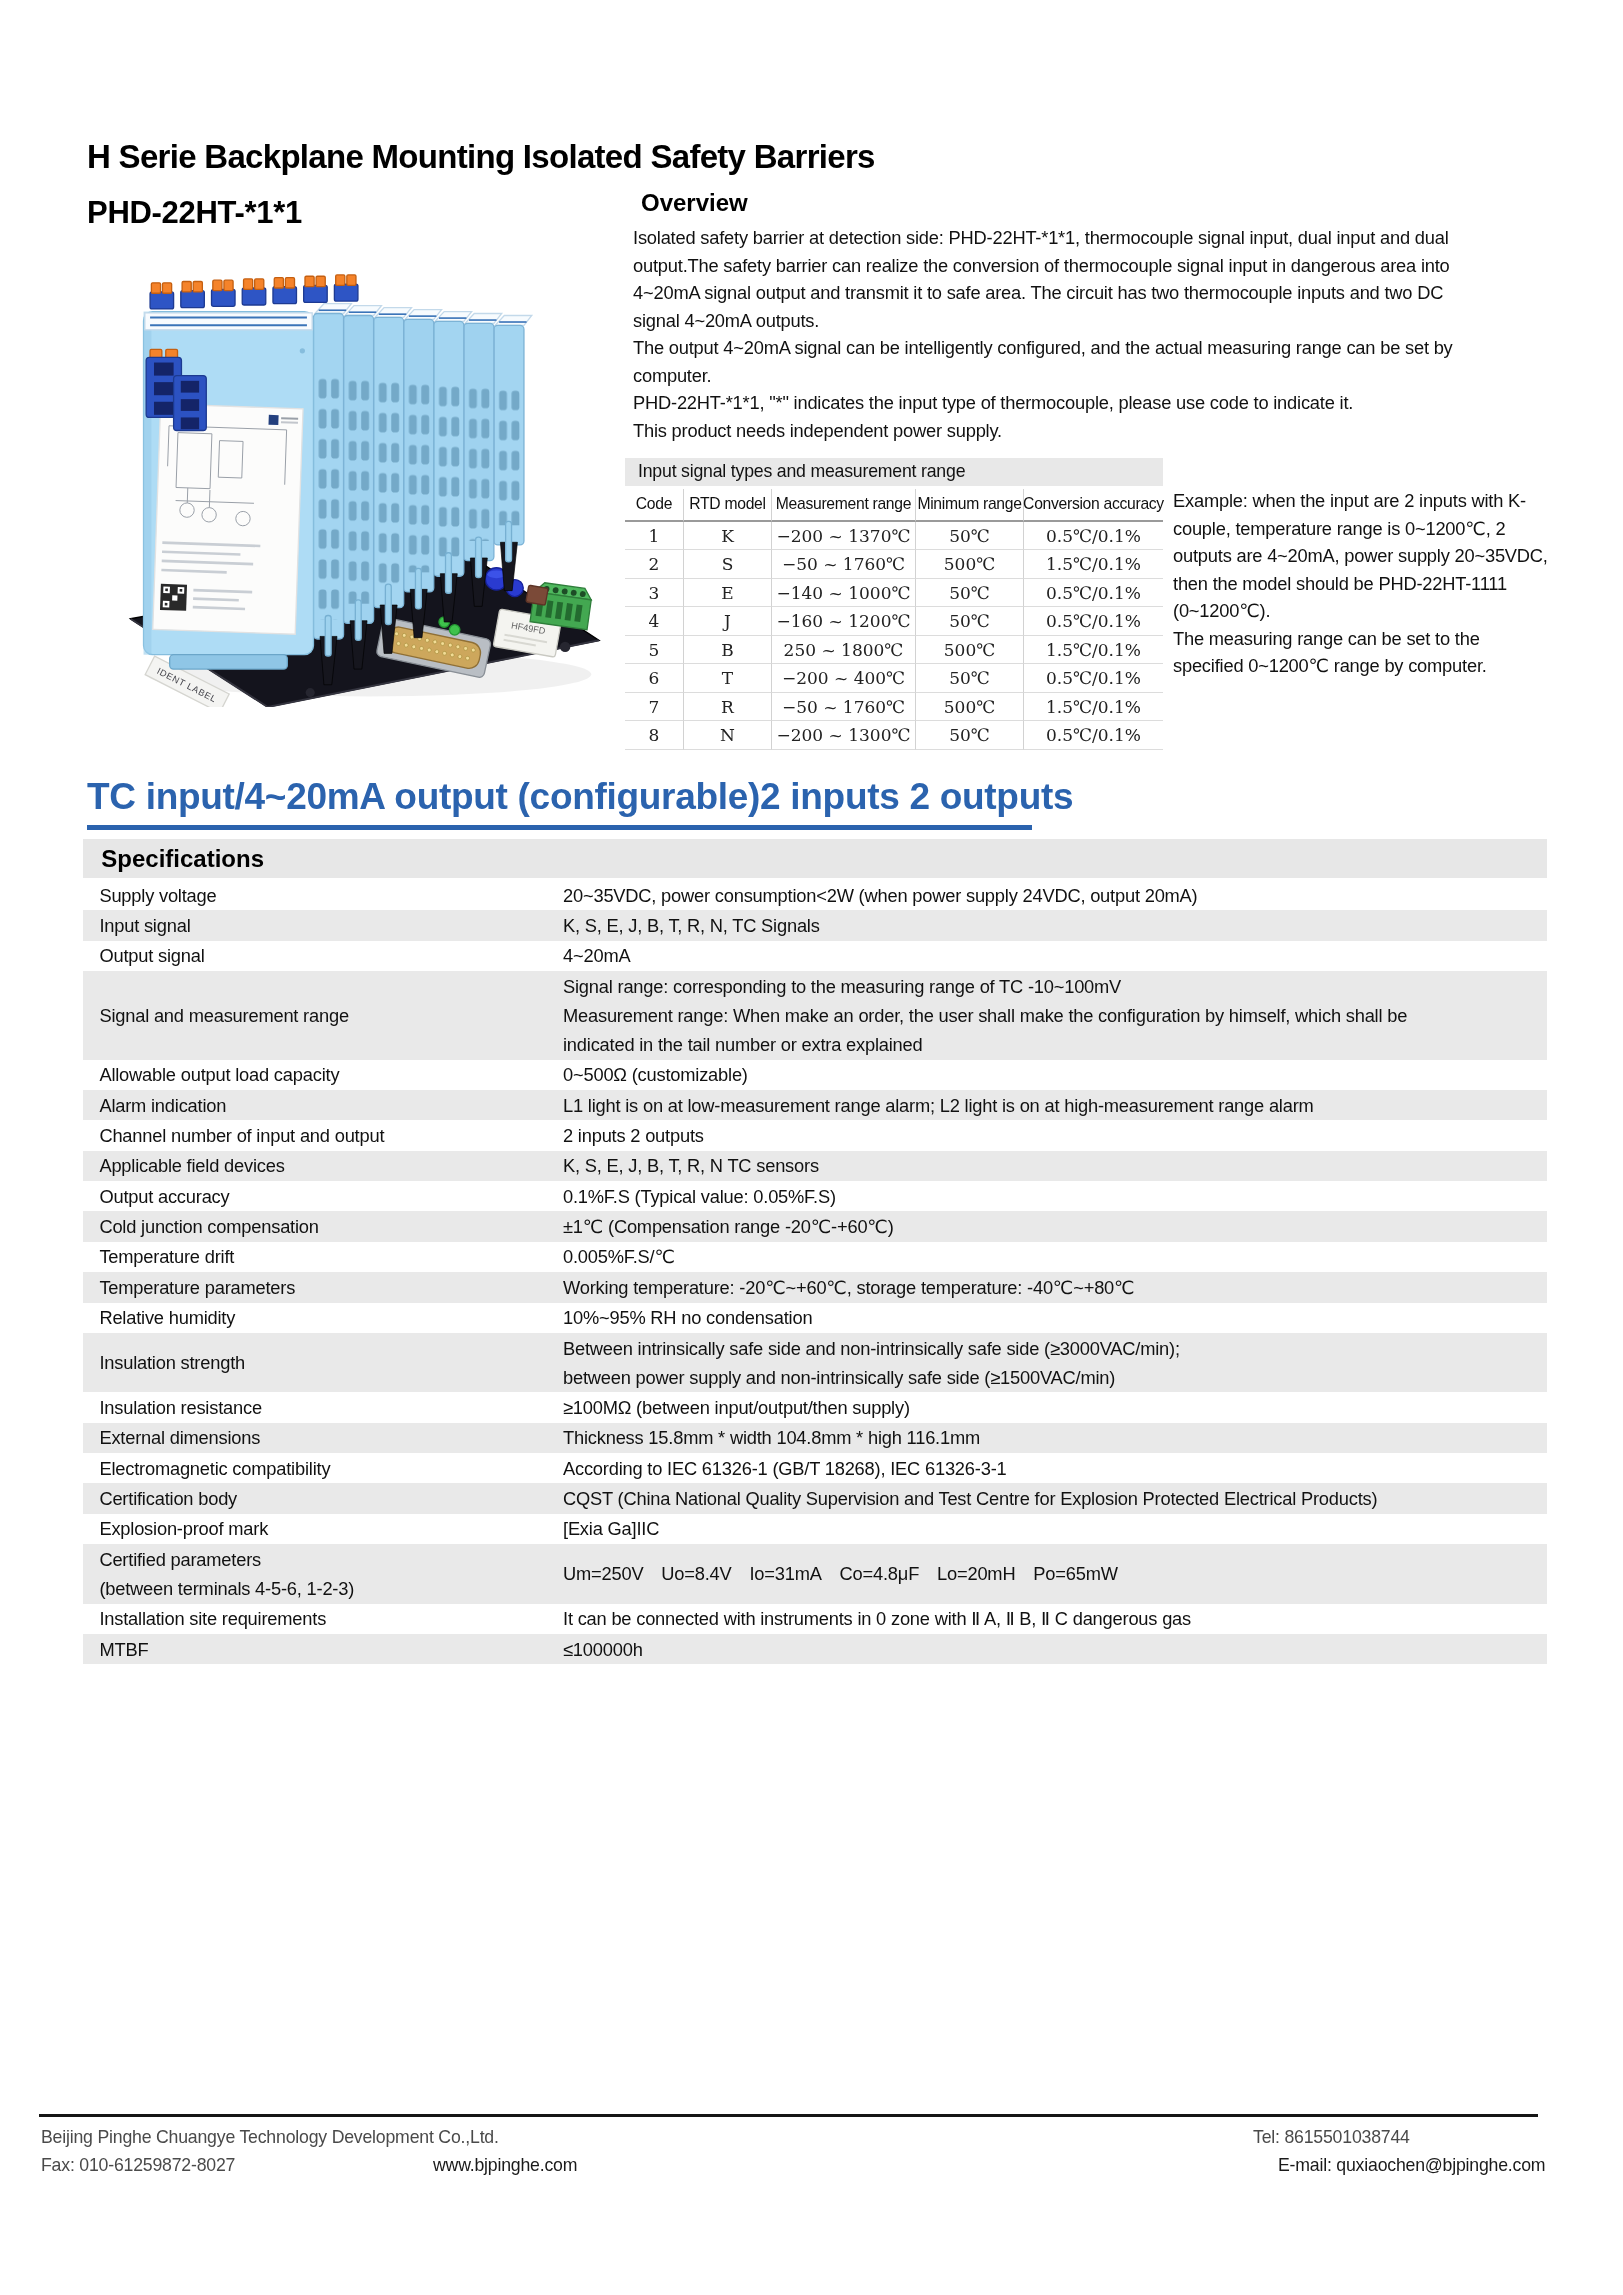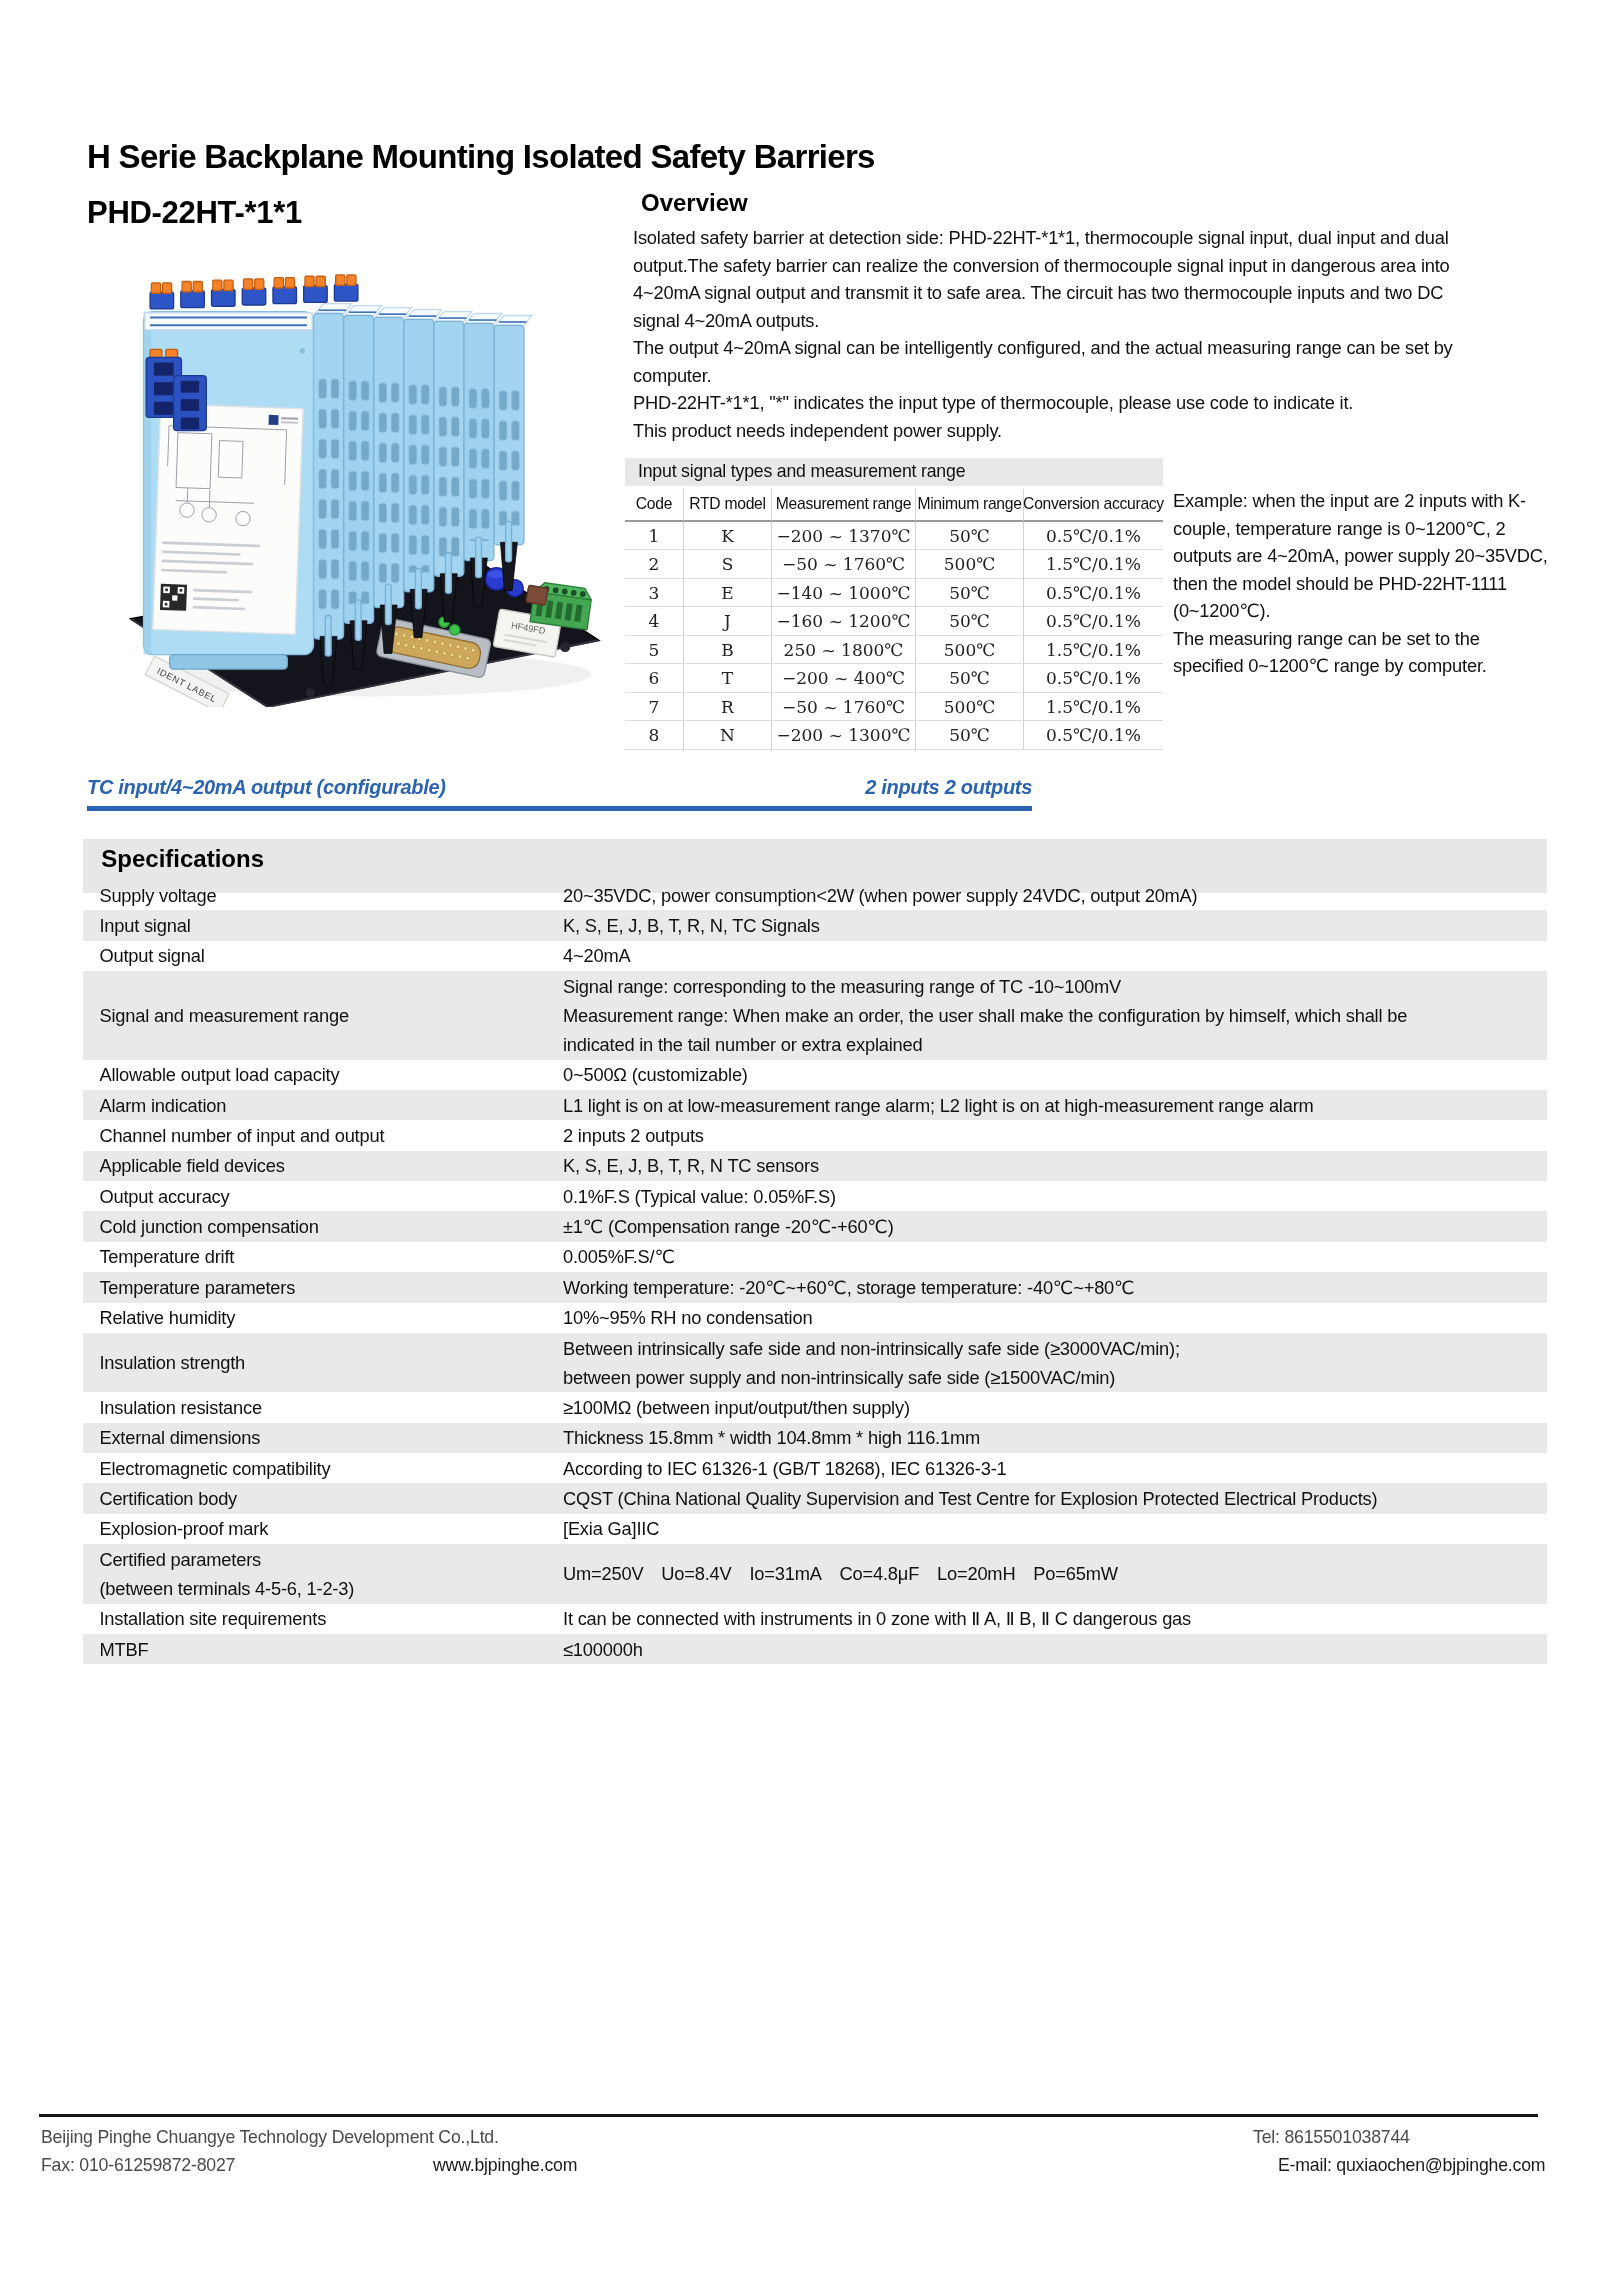--- a/index.html
+++ b/index.html
@@ -15,22 +15,22 @@
   .ov-text{left:633px;top:224px;width:850px;font-size:18.3px;line-height:27.5px;white-space:pre-line;letter-spacing:-0.2px;color:#111;}
   .sig-wrap{left:625px;top:458px;width:538px;}
   .sig-title{height:27.5px;line-height:27.5px;background:#e8e8e8;font-size:17.7px;padding-left:13px;letter-spacing:-0.2px;color:#111;}
   .sig-grid{display:grid;grid-template-columns:58px 88px 144px 108px 140px;margin-top:3.3px;}
   .sig-grid>div{display:flex;align-items:center;justify-content:center;}
   .sh{height:31px;font-size:15.7px;letter-spacing:-0.3px;white-space:nowrap;border-bottom:2px solid #9a9a9a;color:#111;}
   .sd{height:27.5px;font-family:"DejaVu Serif","Liberation Serif",serif;font-size:17px;border-bottom:1.3px solid #dcdcdc;color:#222;white-space:nowrap;}
   .sig-grid>div:not(:nth-child(5n+1)){border-left:1.3px solid #d2d2d2;}
   .example{left:1173px;top:487px;width:379px;font-size:18.3px;line-height:27.5px;white-space:pre-line;letter-spacing:-0.2px;color:#111;}
   .secline{left:87px;top:776px;width:945px;display:flex;justify-content:space-between;align-items:flex-end;
-           border-bottom:5.2px solid #2b63ae;padding-bottom:6.5px;color:#2b63ae;font-size:20px;font-weight:bold;letter-spacing:-0.3px;white-space:nowrap;font-style:italic;}
-  .specbar{left:83px;top:839px;width:1464px;height:54px;background:#e7e7e7;}
+           border-bottom:5.2px solid #2b63ae;padding-bottom:6.5px;color:#2b63ae;font-size:37px;font-weight:bold;letter-spacing:-0.3px;white-space:nowrap;}
+  .specbar{left:83px;top:839px;width:1464px;height:39px;background:#e7e7e7;}
   .specbar span{display:block;padding-left:18.3px;line-height:39px;font-size:24px;font-weight:bold;color:#000;}
   .spectable{left:83px;top:880px;width:1464px;}
   .specrow{display:flex;align-items:center;}
   .specrow:nth-child(even){background:#e9e9e9;}
   .speclab{width:480px;box-sizing:border-box;padding:0.7px 13px 0.7px 16.4px;font-size:18.3px;line-height:29px;white-space:pre-line;letter-spacing:-0.2px;color:#111;}
   .specval{flex:1;padding:0.7px 15.7px 0.7px 0;font-size:18.3px;line-height:29px;white-space:pre-line;letter-spacing:-0.2px;color:#111;}
   .footrule{left:39px;top:2114px;width:1499px;height:3.3px;background:#161616;}
   .foot{font-size:17.7px;color:#4a4a4a;letter-spacing:-0.2px;white-space:nowrap;}
   .f-company{left:41px;top:2127px;}
   .f-tel{left:1253px;top:2127px;}

